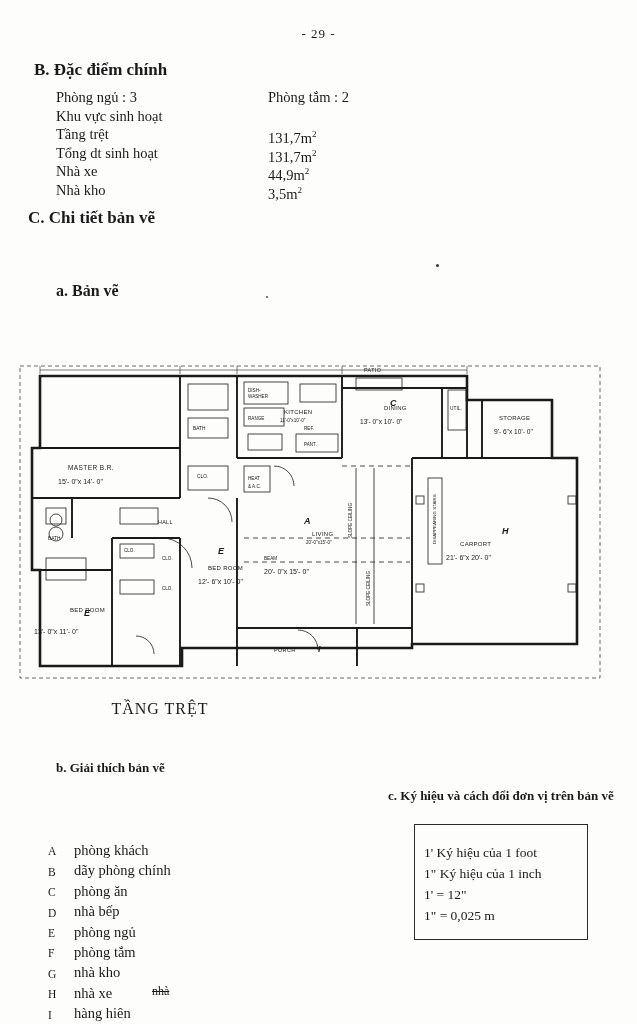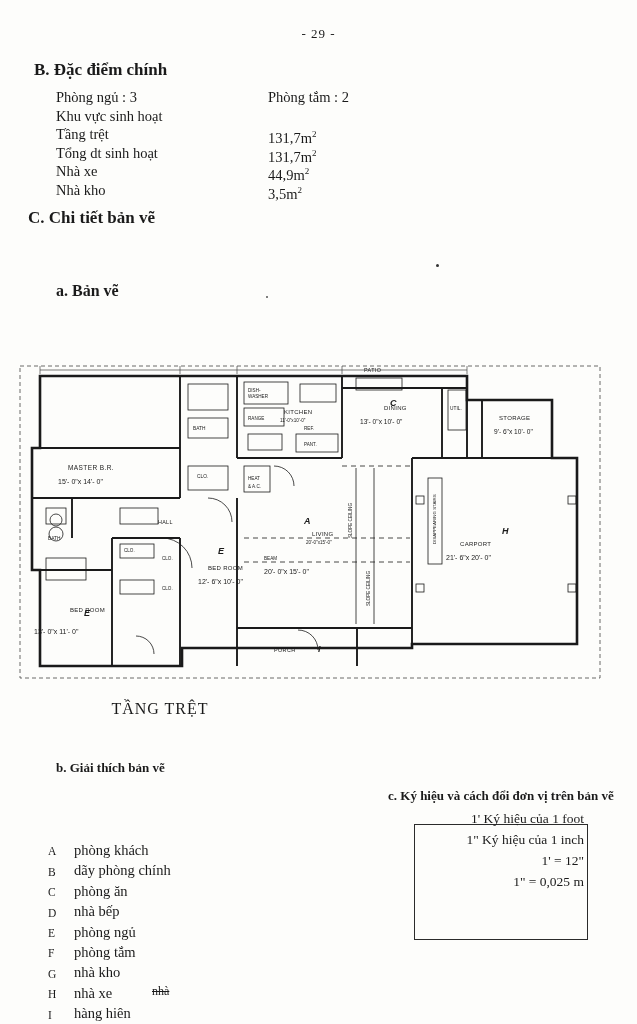--- a/index.html
+++ b/index.html
@@ -144,25 +144,24 @@
     position: absolute;
     left: 414px;
     top: 824px;
     width: 172px;
     height: 114px;
     border: 1.4px solid #2b2b2b;
   }
   .units-lines {
     position: absolute;
     left: 424px;
-    top: 808px;
+    top: 842px;
     font-size: 13.5px;
     line-height: 21px;
     width: 160px;
-    text-align: right;
   }
   .units-lines .ind { padding-left: 22px; }
 </style>
 </head>
 <body>
 
 <div class="page">
 
   <div class="page-number">- 29 -</div>
 

